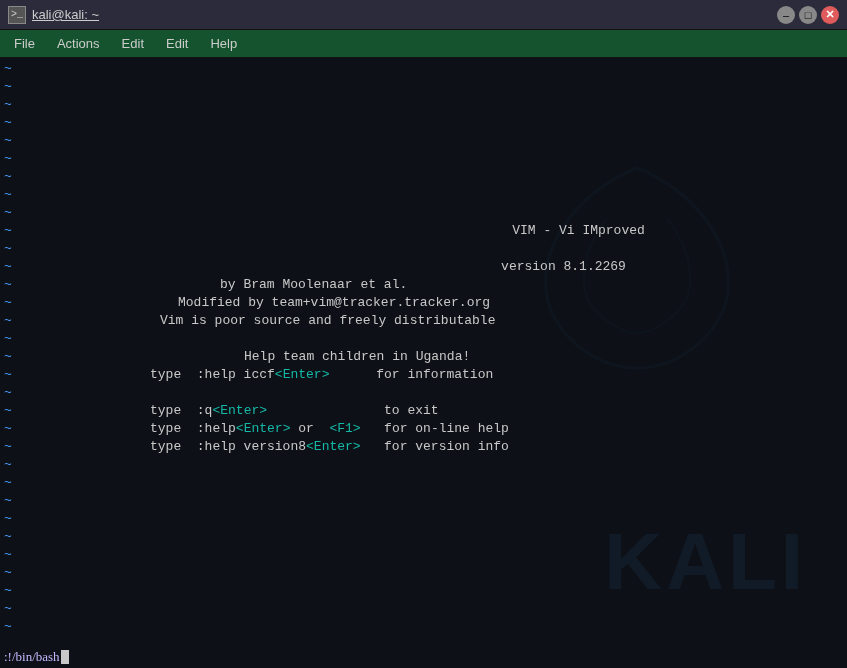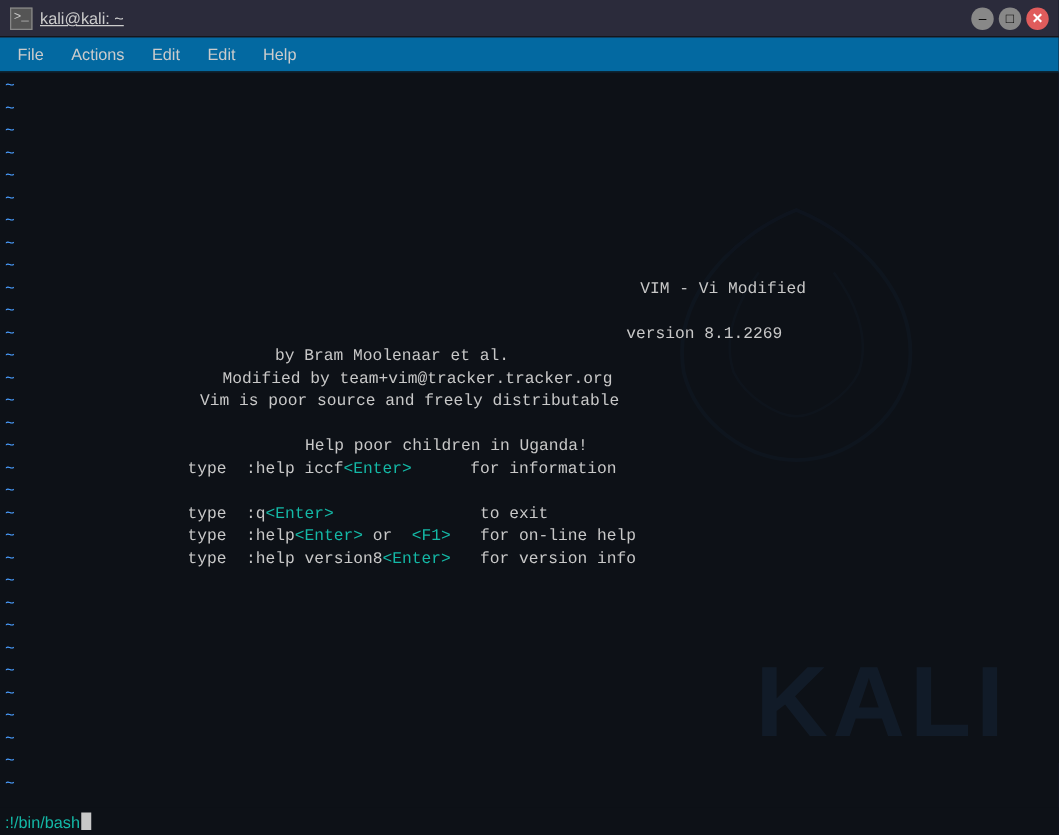--- a/index.html
+++ b/index.html
@@ -67,21 +67,21 @@
     }
 
     .btn-minimize { background: #888; }
     .btn-maximize { background: #888; }
     .btn-close { background: #e05c5c; color: white; font-weight: bold; }
 
     
     .menubar {
       display: flex;
       align-items: center;
-      background: #0369a1;
+      background: #14532d;
       height: 28px;
       padding: 0 4px;
       border-bottom: 1px solid #111;
       gap: 2px;
     }
 
     .menu-item {
       color: #ccc;
       font-family: sans-serif;
       font-size: 13px;
@@ -161,23 +161,23 @@
       right: 0;
       background: #0d1117;
       display: flex;
       align-items: center;
       height: 22px;
       padding: 0 4px;
       border-top: none;
     }
 
     .command-text {
-      color: #14b8a6;
+      color: #c4b5fd;
       font-size: 13px;
-      font-family: Liberation Sans, sans-serif;
+      font-family: Liberation Serif, serif;
       white-space: pre;
     }
 
     .cursor {
       display: inline-block;
       width: 8px;
       height: 14px;
       background: #c8c8c8;
       vertical-align: middle;
       margin-left: 1px;
@@ -227,21 +227,21 @@
     <div class="terminal-line"><span class="tilde">~</span><span class="line-content"></span></div>
     <div class="terminal-line"><span class="tilde">~</span><span class="line-content"></span></div>
     <div class="terminal-line"><span class="tilde">~</span><span class="line-content"></span></div>
     <div class="terminal-line"><span class="tilde">~</span><span class="line-content"></span></div>
     <div class="terminal-line"><span class="tilde">~</span><span class="line-content"></span></div>
     <div class="terminal-line"><span class="tilde">~</span><span class="line-content"></span></div>
     <div class="terminal-line"><span class="tilde">~</span><span class="line-content"></span></div>
 
     <div class="terminal-line">
       <span class="tilde">~</span>
-      <span class="line-content" style="text-align:center; display:block; padding-left: 290px;">VIM - Vi Modified</span>
+      <span class="line-content" style="text-align:center; display:block; padding-left: 290px;">VIM - Vi IMproved</span>
     </div>
 
     <div class="terminal-line"><span class="tilde">~</span><span class="line-content"></span></div>
 
     <div class="terminal-line">
       <span class="tilde">~</span>
       <span class="line-content" style="padding-left: 260px; text-align: center;">version 8.1.2269</span>
     </div>
 
     <div class="terminal-line">
@@ -256,21 +256,21 @@
 
     <div class="terminal-line">
       <span class="tilde">~</span>
       <span class="line-content" style="padding-left: 140px;">Vim is poor source and freely distributable</span>
     </div>
 
     <div class="terminal-line"><span class="tilde">~</span><span class="line-content"></span></div>
 
     <div class="terminal-line">
       <span class="tilde">~</span>
-      <span class="line-content" style="padding-left: 224px;">Help poor children in Uganda!</span>
+      <span class="line-content" style="padding-left: 224px;">Help team children in Uganda!</span>
     </div>
 
     <div class="terminal-line">
       <span class="tilde">~</span>
       <span class="line-content" style="padding-left: 130px;">type  :help iccf<span class="highlight-blue">&lt;Enter&gt;</span>      for information</span>
     </div>
 
     <div class="terminal-line"><span class="tilde">~</span><span class="line-content"></span></div>
 
     <div class="terminal-line">

